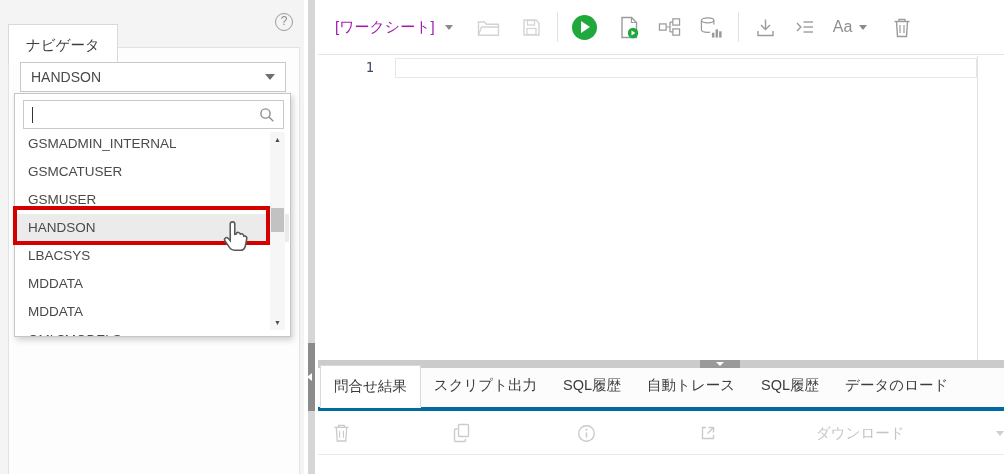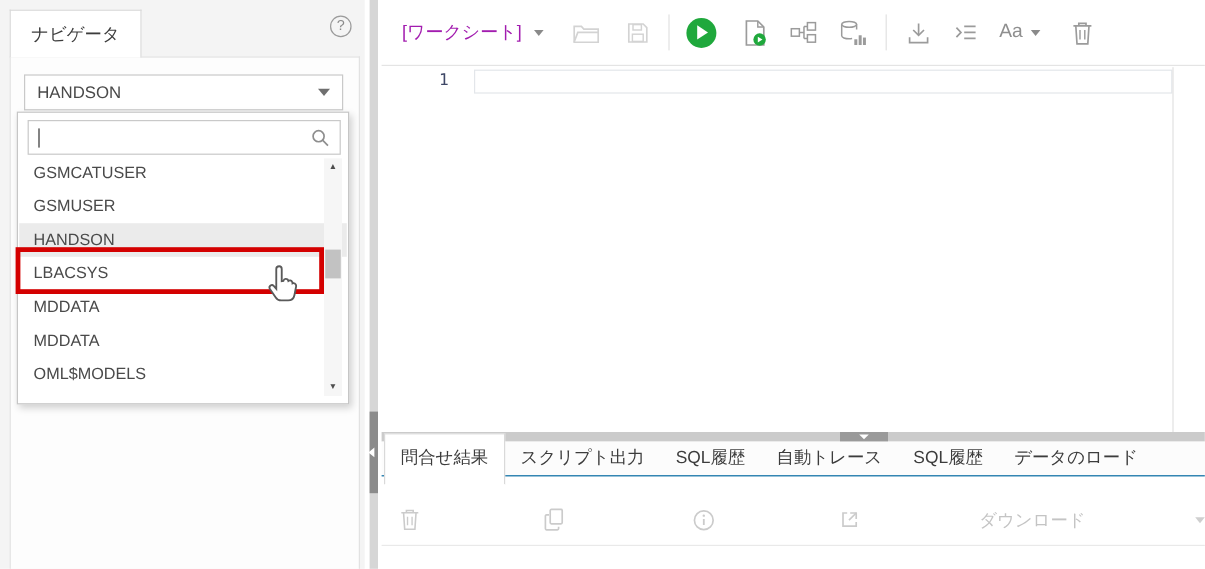--- a/index.html
+++ b/index.html
@@ -4,21 +4,21 @@
 <style>
   * { margin:0; padding:0; box-sizing:border-box; }
   html,body { width:1004px; height:474px; background:#fff; }
   body { font-family:"Liberation Sans", sans-serif; color:#3f3f3f; position:relative; overflow:hidden; }
   .screen { position:absolute; left:0; top:0; width:1004px; height:474px; }
 
   
   .left-region { position:absolute; left:0; top:0; width:304px; height:474px; background:#f4f4f4; }
   .nav-panel-box { position:absolute; left:8px; top:47px; width:292px; height:427px;
                    background:#fdfdfd; border:1px solid #e2e2e2; border-bottom:none; }
-  .left-tabs { position:absolute; left:8px; top:8px; display:flex; z-index:3;justify-content:center; }
+  .left-tabs { position:absolute; left:8px; top:24px; display:flex; z-index:3;justify-content:center; }
   .ltab { padding:0 17px; height:40px; line-height:40px; font-size:14.5px; color:#3c3c3c; white-space:nowrap; }
   .ltab.active { background:#fff; border:1px solid #d9d9d9; border-bottom:none; }
   .help-circle { position:absolute; left:275px; top:13px; width:18px; height:18px; border:1.5px solid #9b9b9b;
                  border-radius:50%; color:#8a8a8a; font-size:12px; line-height:15px; text-align:center; z-index:3; }
 
   .schema-select { position:absolute; left:20px; top:62px; width:266px; height:30px; background:#fff;
                    border:1px solid #c9c9c9; z-index:4; display:flex; align-items:center; padding:0 10px;
                    font-size:14px; color:#4a4a4a; }
   .schema-select .spacer { flex:1; }
   .caret-down { width:0; height:0; border-left:5px solid transparent; border-right:5px solid transparent;
@@ -71,22 +71,22 @@
   .gutter-num { position:absolute; left:0; top:3px; width:56px; text-align:right;
                 font-family:"DejaVu Sans Mono", monospace; font-size:13.5px; color:#3e4766; }
   .cur-line { position:absolute; left:77px; top:2px; width:582px; height:20px; border:1px solid #e3e6ea; background:#fff; }
   .editor-vline { position:absolute; left:659px; top:0; width:1px; height:304px; background:#e2e2e2; }
 
   .h-splitter { position:absolute; left:0; top:360px; right:0; height:8px; background:#cbcbcb; }
   .h-handle { position:absolute; left:382px; top:0; width:40px; height:8px; background:#9a9a9a; }
   .h-handle .tri-down { position:absolute; left:16px; top:2px; width:0; height:0;
       border-left:4px solid transparent; border-right:4px solid transparent; border-top:4px solid #fff; }
 
-  .result-tabs { position:absolute; left:0; top:368px; right:0; height:29px; background:#fcfcfc;
-                 border-bottom:1px solid #0369a1; display:flex; align-items:center; padding-left:2px; }
+  .result-tabs { position:absolute; left:0; top:368px; right:0; height:43px; background:#fcfcfc;
+                 border-bottom:4px solid #0369a1; display:flex; align-items:flex-end; padding-left:2px; }
   .rtab { padding:0 13px; line-height:43px; font-size:14.5px; color:#3c3c3c; white-space:nowrap; }
   .rtab.active { background:#fff; border:1px solid #d9d9d9; border-bottom:1px solid #fff; margin-bottom:-1px; line-height:41px; }
 
   .result-toolbar { position:absolute; left:0; top:412px; right:0; height:43px; border-bottom:1px solid #e9e9e9;
                     display:flex; align-items:center; padding-left:15px; color:#cbcbcb;justify-content:space-between; }
   .rt-icon { color:#cbcbcb; display:inline-flex; align-items:center; }
   .dl-label { font-size:14.5px; color:#c4c4c4; margin-left:18px; }
   .rt-caret { width:0; height:0; border-left:4.5px solid transparent; border-right:4.5px solid transparent;
               border-top:5.5px solid #cfcfcf; margin-left:10px; }
 
@@ -118,20 +118,21 @@
         <span class="spacer"></span>
         <span class="mag">
           <svg width="16" height="16" viewBox="0 0 16 16">
               <circle cx="6.5" cy="6.5" r="4.6" fill="none" stroke="currentColor" stroke-width="1.4"></circle>
               <line x1="10" y1="10" x2="14.3" y2="14.3" stroke="currentColor" stroke-width="1.4"></line>
             </svg>
         </span>
       </div>
 
       <div class="schema-list">
+        <div class="schema-item">GSMADMIN_INTERNAL</div>
         <div class="schema-item">GSMCATUSER</div>
         <div class="schema-item">GSMUSER</div>
         <div class="schema-item selected">HANDSON</div>
         <div class="schema-item">LBACSYS</div>
         <div class="schema-item">MDDATA</div>
         <div class="schema-item">MDDATA</div>
         <div class="schema-item">OML$MODELS</div>
       </div>
 
       <div class="dd-scrollbar">

